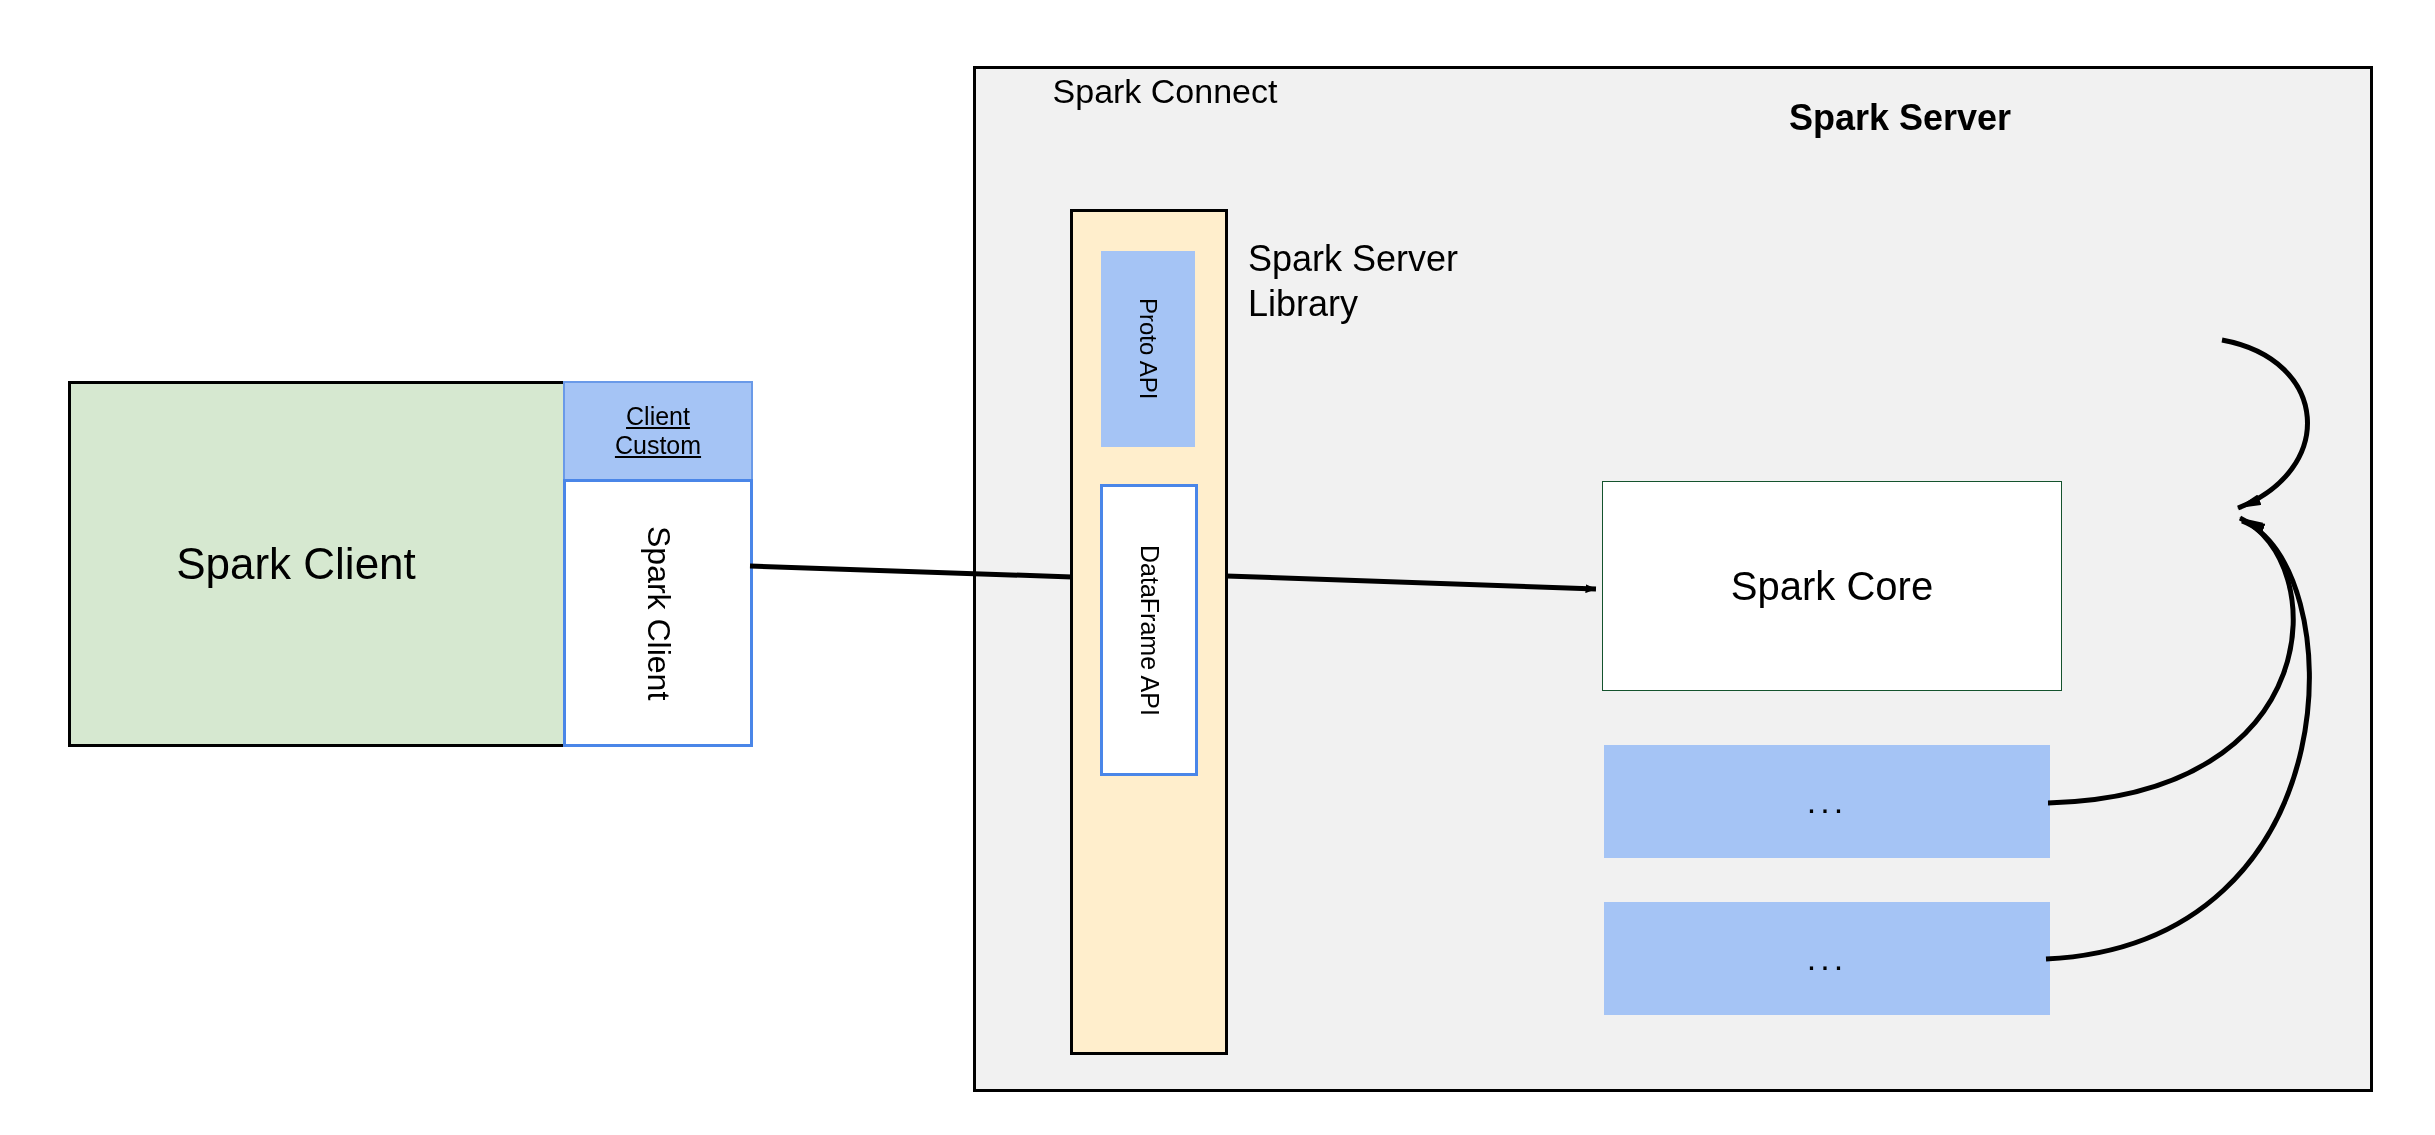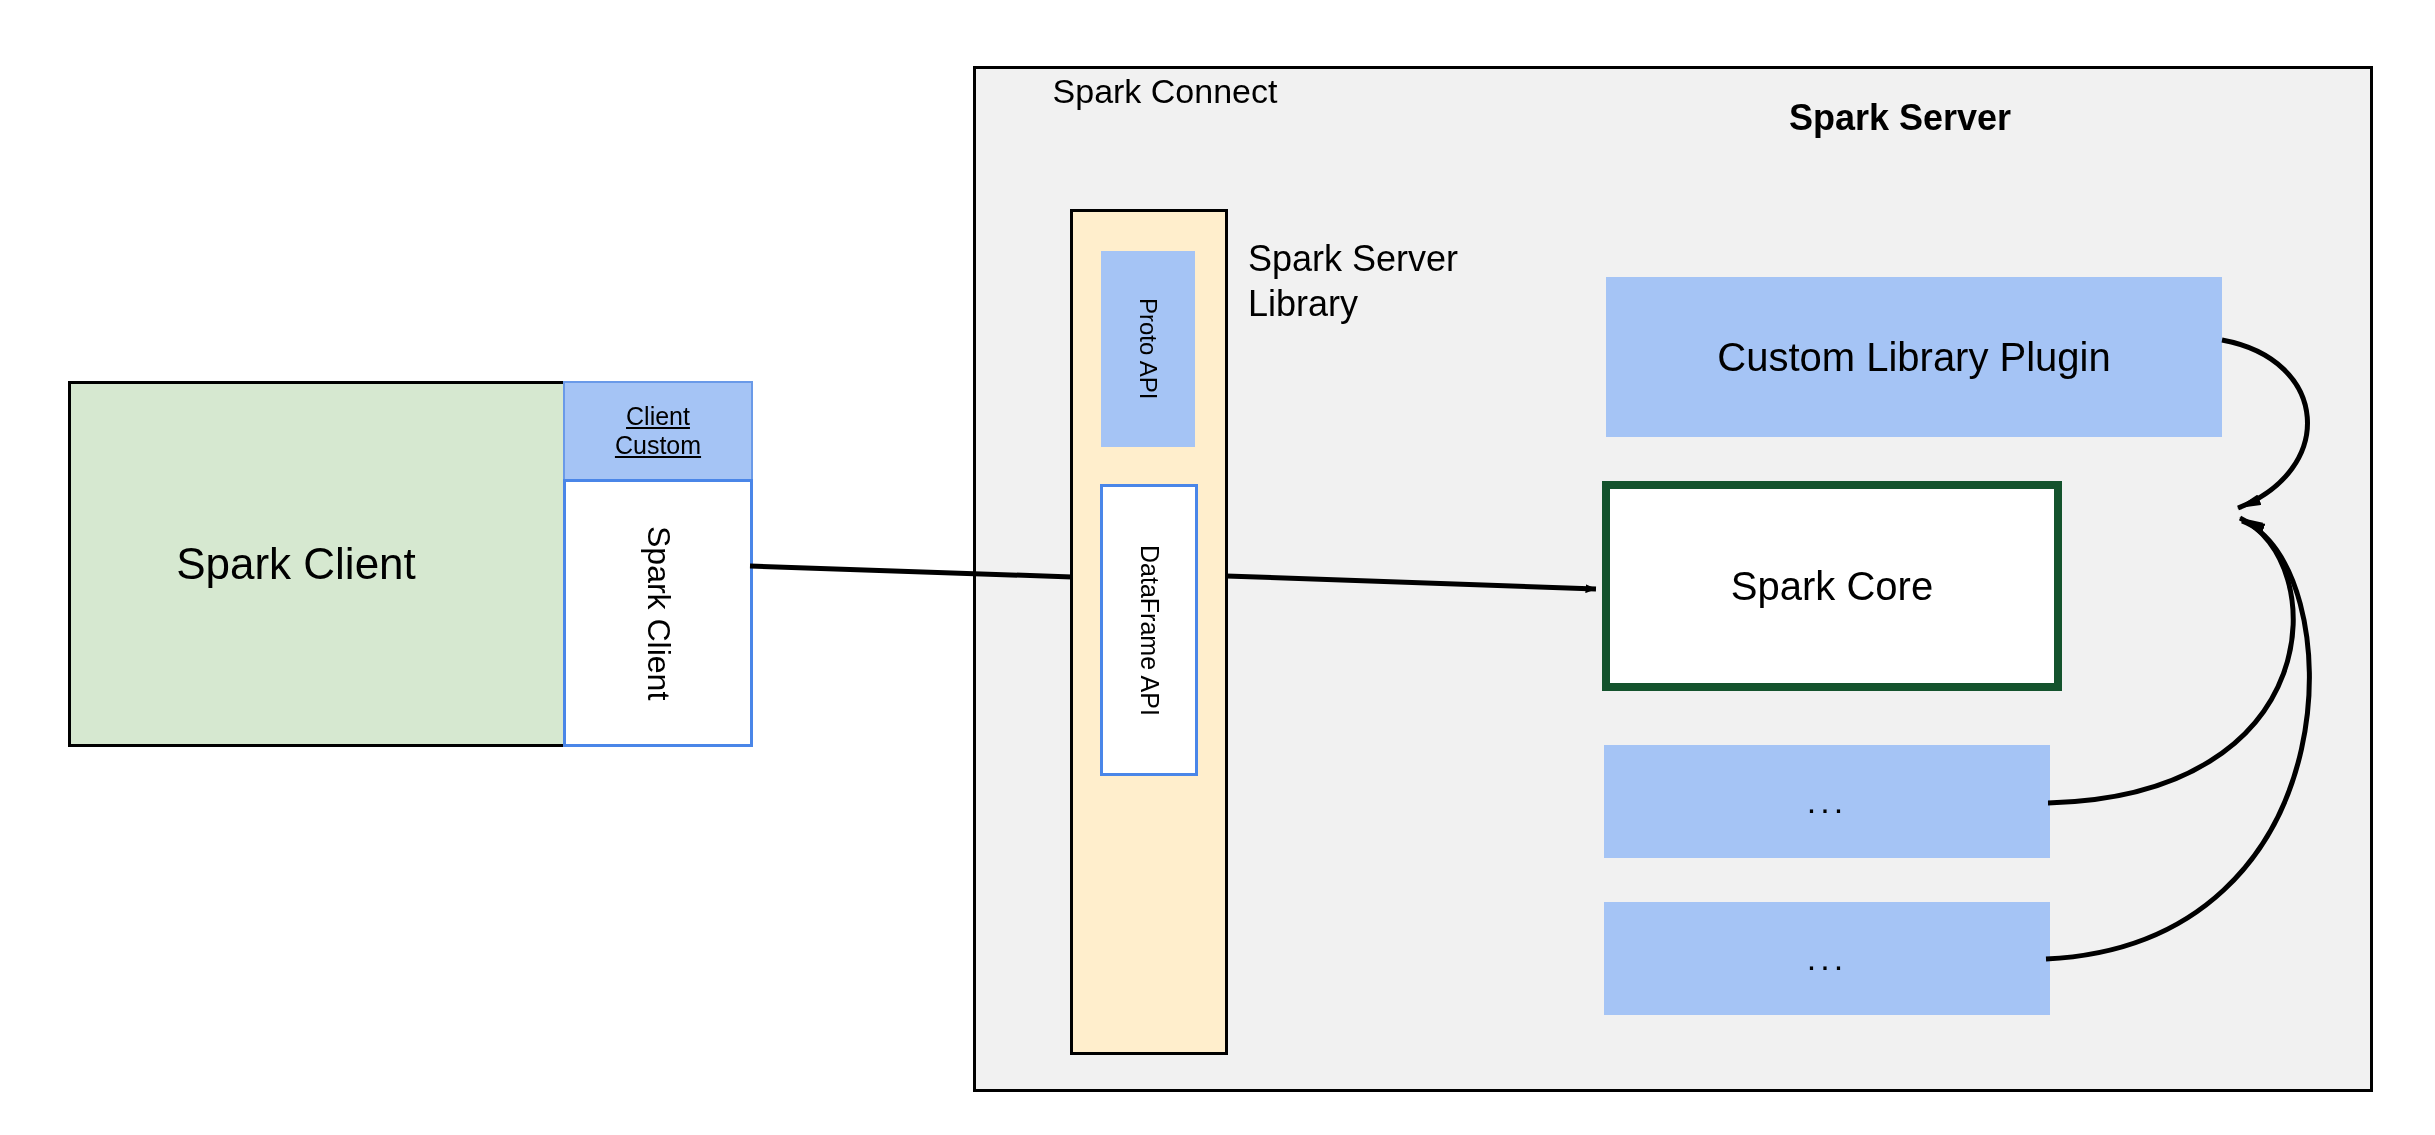--- a/index.html
+++ b/index.html
@@ -158,21 +158,21 @@
     background: #a5c4f5;
     font-size: 40px;
     z-index: 3;
   }
   #spark-core-box {
     left: 1602px;
     top: 481px;
     width: 460px;
     height: 210px;
     background: #ffffff;
-    border: 8px solid #14532d;
+    border: 1px solid #14532d;
     font-size: 40px;
     z-index: 3;
     text-align: right;
   }
   #ellipsis-box-1 {
     left: 1604px;
     top: 745px;
     width: 446px;
     height: 113px;
     background: #a5c4f5;
@@ -222,23 +222,20 @@
 
   <div class="box" id="dataframe-api-box">
     <span class="vlabel" id="dataframe-api-label">DataFrame API</span>
   </div>
 
   <div class="box" id="server-library-label">
     <div>Spark Server</div>
     <div>Library</div>
   </div>
 
-  <div class="box" id="custom-library-plugin-box">
-    <span>Custom Library Plugin</span>
-  </div>
 
   <div class="box" id="spark-core-box">
     <span>Spark Core</span>
   </div>
 
   <div class="box" id="ellipsis-box-1">
     <span class="ellipsis-text">...</span>
   </div>
 
   <div class="box" id="ellipsis-box-2">

